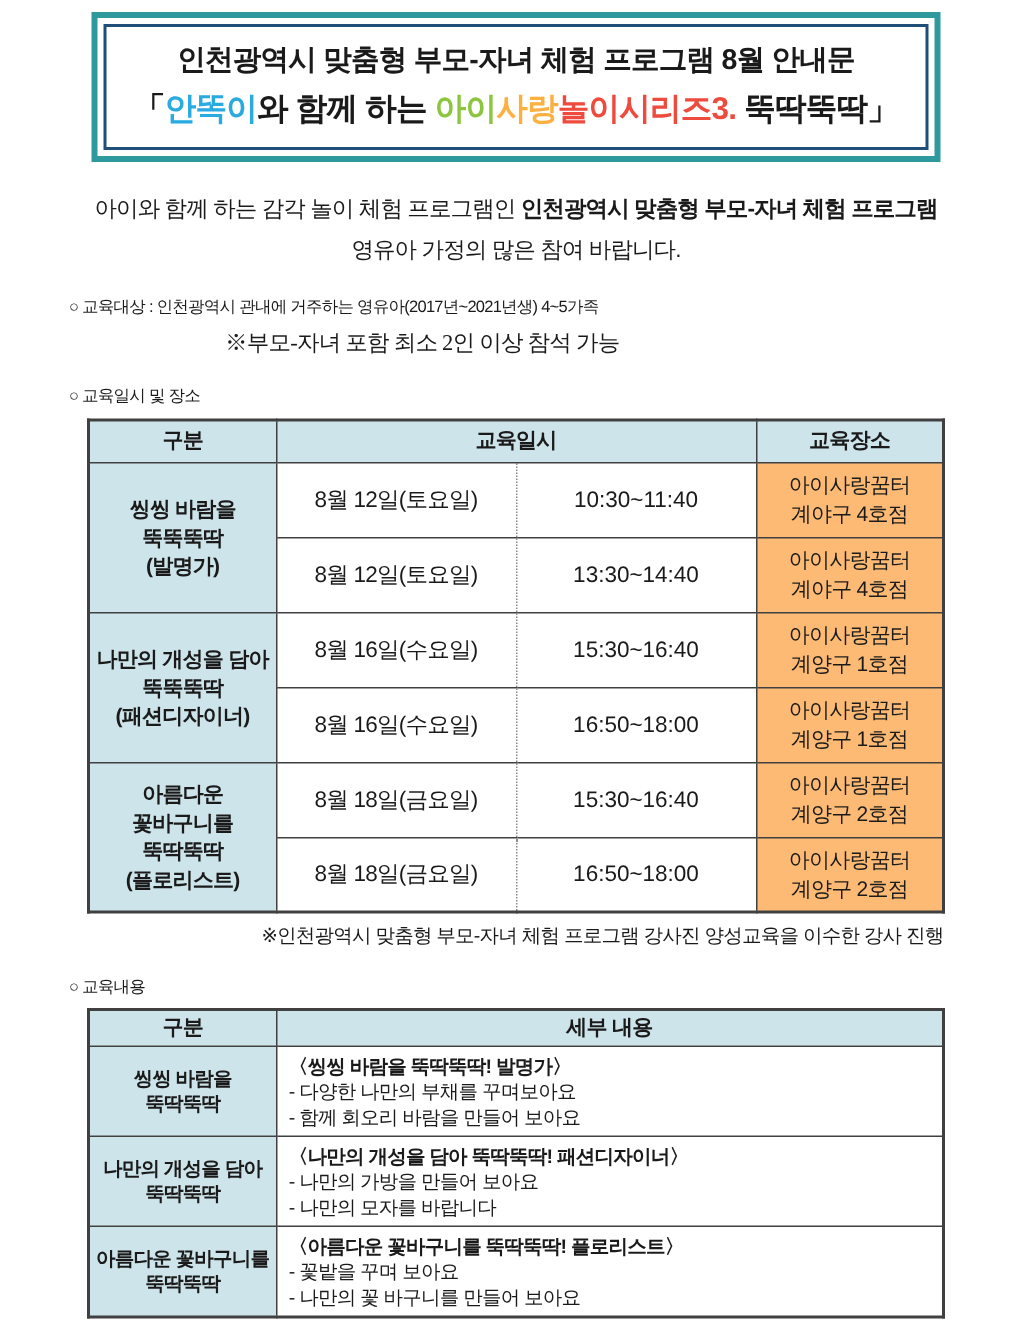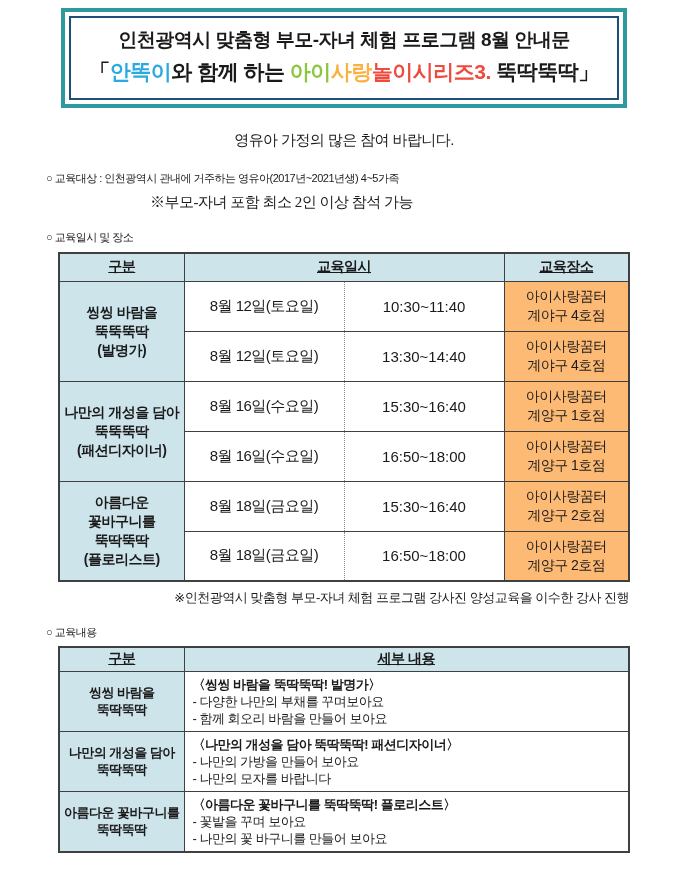--- a/index.html
+++ b/index.html
@@ -42,21 +42,21 @@
 
   
   table {
     border-collapse:collapse; table-layout:fixed;
     margin:5px auto 0; width:570px;
     border:2px solid #404040;
   }
   th, td { border:1px solid #404040; }
   th {
     background:#cde4ea; font-weight:bold; font-size:14px;
-    letter-spacing:-0.5px; text-align:center;text-decoration:underline;
+    letter-spacing:-0.5px; text-align:center;
   }
 
   
   .t1 thead th { height:28px; }
   .t1 td { height:50px; text-align:center; vertical-align:middle; }
   .t1 .cat {
     background:#cde4ea; font-weight:bold; font-size:14px;
     line-height:19px; white-space:pre-line; letter-spacing:-0.5px;
   }
   .t1 .date { font-size:15px; letter-spacing:-0.5px; border-right:1px dotted #8a8a8a; }
@@ -84,20 +84,21 @@
 <body>
 
 <div class="header-box">
   <div class="header-inner">
     <div class="header-line1">인천광역시 맞춤형 부모-자녀 체험 프로그램 8월 안내문</div>
     <div class="header-line2"><span style="color: rgb(26, 26, 26);">「</span><span style="color: rgb(41, 171, 226);">안똑이</span><span style="color: rgb(26, 26, 26);">와 함께 하는 </span><span style="color: rgb(140, 198, 63);">아이</span><span style="color: rgb(252, 176, 64);">사랑</span><span style="color: rgb(238, 75, 62);">놀이시리즈3. </span><span style="color: rgb(26, 26, 26);">뚝딱뚝딱</span><span style="color: rgb(26, 26, 26);">」</span></div>
   </div>
 </div>
 
 <div class="intro">
+  <div><span>아이와 함께 하는 감각 놀이 체험 프로그램인 </span><span class="b">인천광역시 맞춤형 부모-자녀 체험 프로그램</span></div>
   <div>영유아 가정의 많은 참여 바랍니다.</div>
 </div>
 
 <div class="section-label">○ 교육대상 : 인천광역시 관내에 거주하는 영유아(2017년~2021년생) 4~5가족</div>
 <div class="sub-note">※부모-자녀 포함 최소 2인 이상 참석 가능</div>
 
 <div class="section-label">○ 교육일시 및 장소</div>
 
 <table class="t1">
   <colgroup>

